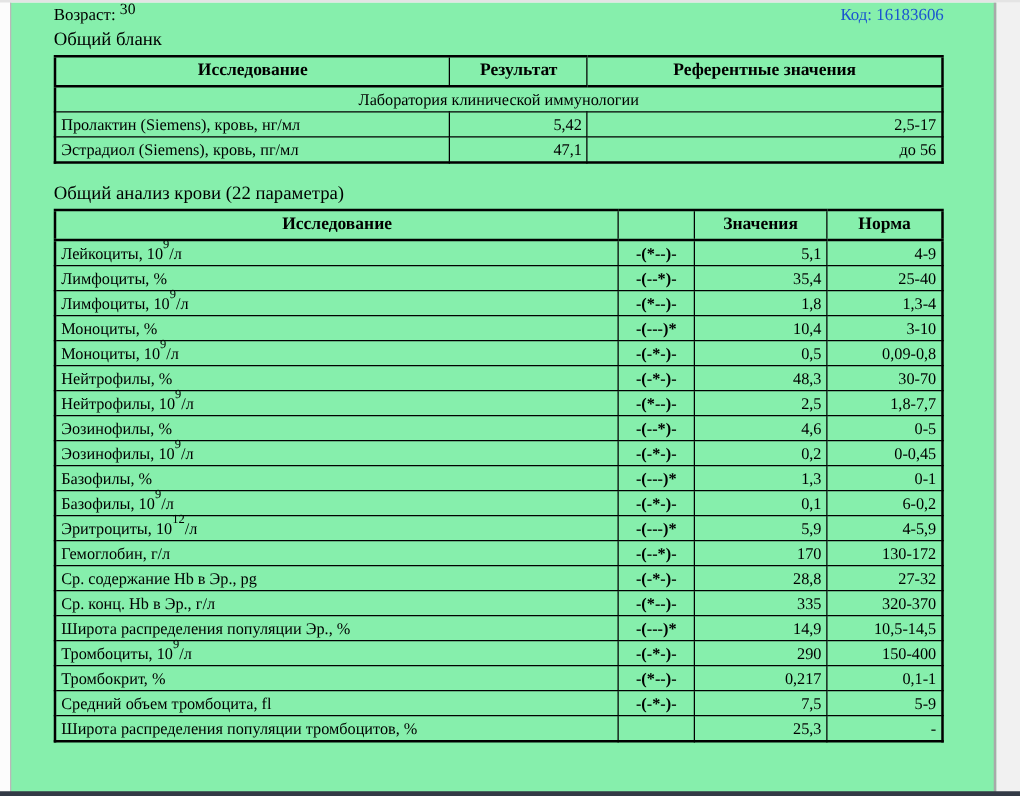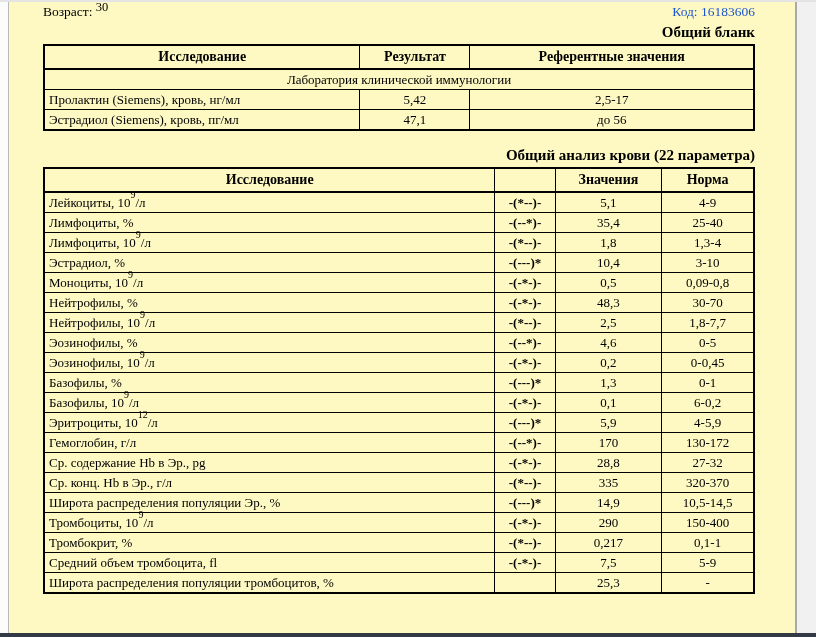--- a/index.html
+++ b/index.html
@@ -12,47 +12,47 @@
     font-family: "Liberation Serif", "DejaVu Serif", serif;
     color: #000;
   }
   .top-edge { position: absolute; top: 0; left: 0; width: 816px; height: 2px; background: #e4e4e4; z-index: 5; }
   .scroll-track { position: absolute; top: 2px; right: 0; width: 19px; height: 635px; background: #f1f1f1; z-index: 1; }
   .bottom-strip { position: absolute; bottom: 0; left: 0; width: 816px; height: 4px; background: #333a46; z-index: 6; }
 
   .page {
     position: absolute; left: 8px; top: 2px;
     width: 789px; height: 635px;
-    background: #fef9c3;
+    background: #86efac;
     border-left: 1px solid #b9b9b9;
     border-right: 2px solid #a9a9a9;
     overflow: hidden;
     z-index: 2;
   }
   .content { margin: 0 40px 0 34px; }
 
   .meta-row {
     display: flex; justify-content: space-between; align-items: flex-start;
     font-size: 13.5px; padding-top: 2px; line-height: 15px;
   }
   .age-value { position: relative; top: -5px; font-size: 12.5px; }
   .code-text { font-size: 13.5px; }
 
-  .doc-title { text-align: right; font-weight: bold; font-size: 15px; margin: 4px 0 3px 0; line-height: 17px; }
+  .doc-title { text-align: left; font-weight: normal; font-size: 15px; margin: 4px 0 3px 0; line-height: 17px; }
   .doc-title-2 { margin-top: 16px; }
 
   table { border-collapse: collapse; width: 100%; table-layout: fixed; }
   table { border: 2px solid #000; }
   th {
     border: 1px solid #000; border-bottom: 2px solid #000; border-top: 2px solid #000;
     font-size: 14px; font-weight: bold; padding: 3px 2px; line-height: 16px; text-align: center;
   }
   td { border: 1px solid #000; font-size: 13px; padding: 2px 4px; line-height: 15px; }
   td.c-name { text-align: left; }
-  td.c-center { text-align: center; }
+  td.c-center { text-align: right; }
   td.c-marker { text-align: center; font-weight: bold; letter-spacing: 0px; }
   tr.section-row td { text-align: center; font-weight: normal; }
   sup { font-size: 10px; line-height: 0; position: relative; top: -4px; }
 
   
   .t1-c0 { width: 44.5%; } .t1-c1 { width: 15.5%; } .t1-c2 { width: 40%; }
   .t2-c0 { width: 63.5%; } .t2-c1 { width: 8.5%; } .t2-c2 { width: 15%; } .t2-c3 { width: 13%; }
 </style>
 </head>
 <body>
@@ -126,21 +126,21 @@
             <td class="c-center">35,4</td>
             <td class="c-center">25-40</td>
           </tr>
           <tr>
             <td class="c-name">Лимфоциты, 10<sup>9</sup>/л</td>
             <td class="c-marker">-(*--)-</td>
             <td class="c-center">1,8</td>
             <td class="c-center">1,3-4</td>
           </tr>
           <tr>
-            <td class="c-name">Эстрадиол, %</td>
+            <td class="c-name">Моноциты, %</td>
             <td class="c-marker">-(---)*</td>
             <td class="c-center">10,4</td>
             <td class="c-center">3-10</td>
           </tr>
           <tr>
             <td class="c-name">Моноциты, 10<sup>9</sup>/л</td>
             <td class="c-marker">-(-*-)-</td>
             <td class="c-center">0,5</td>
             <td class="c-center">0,09-0,8</td>
           </tr>

